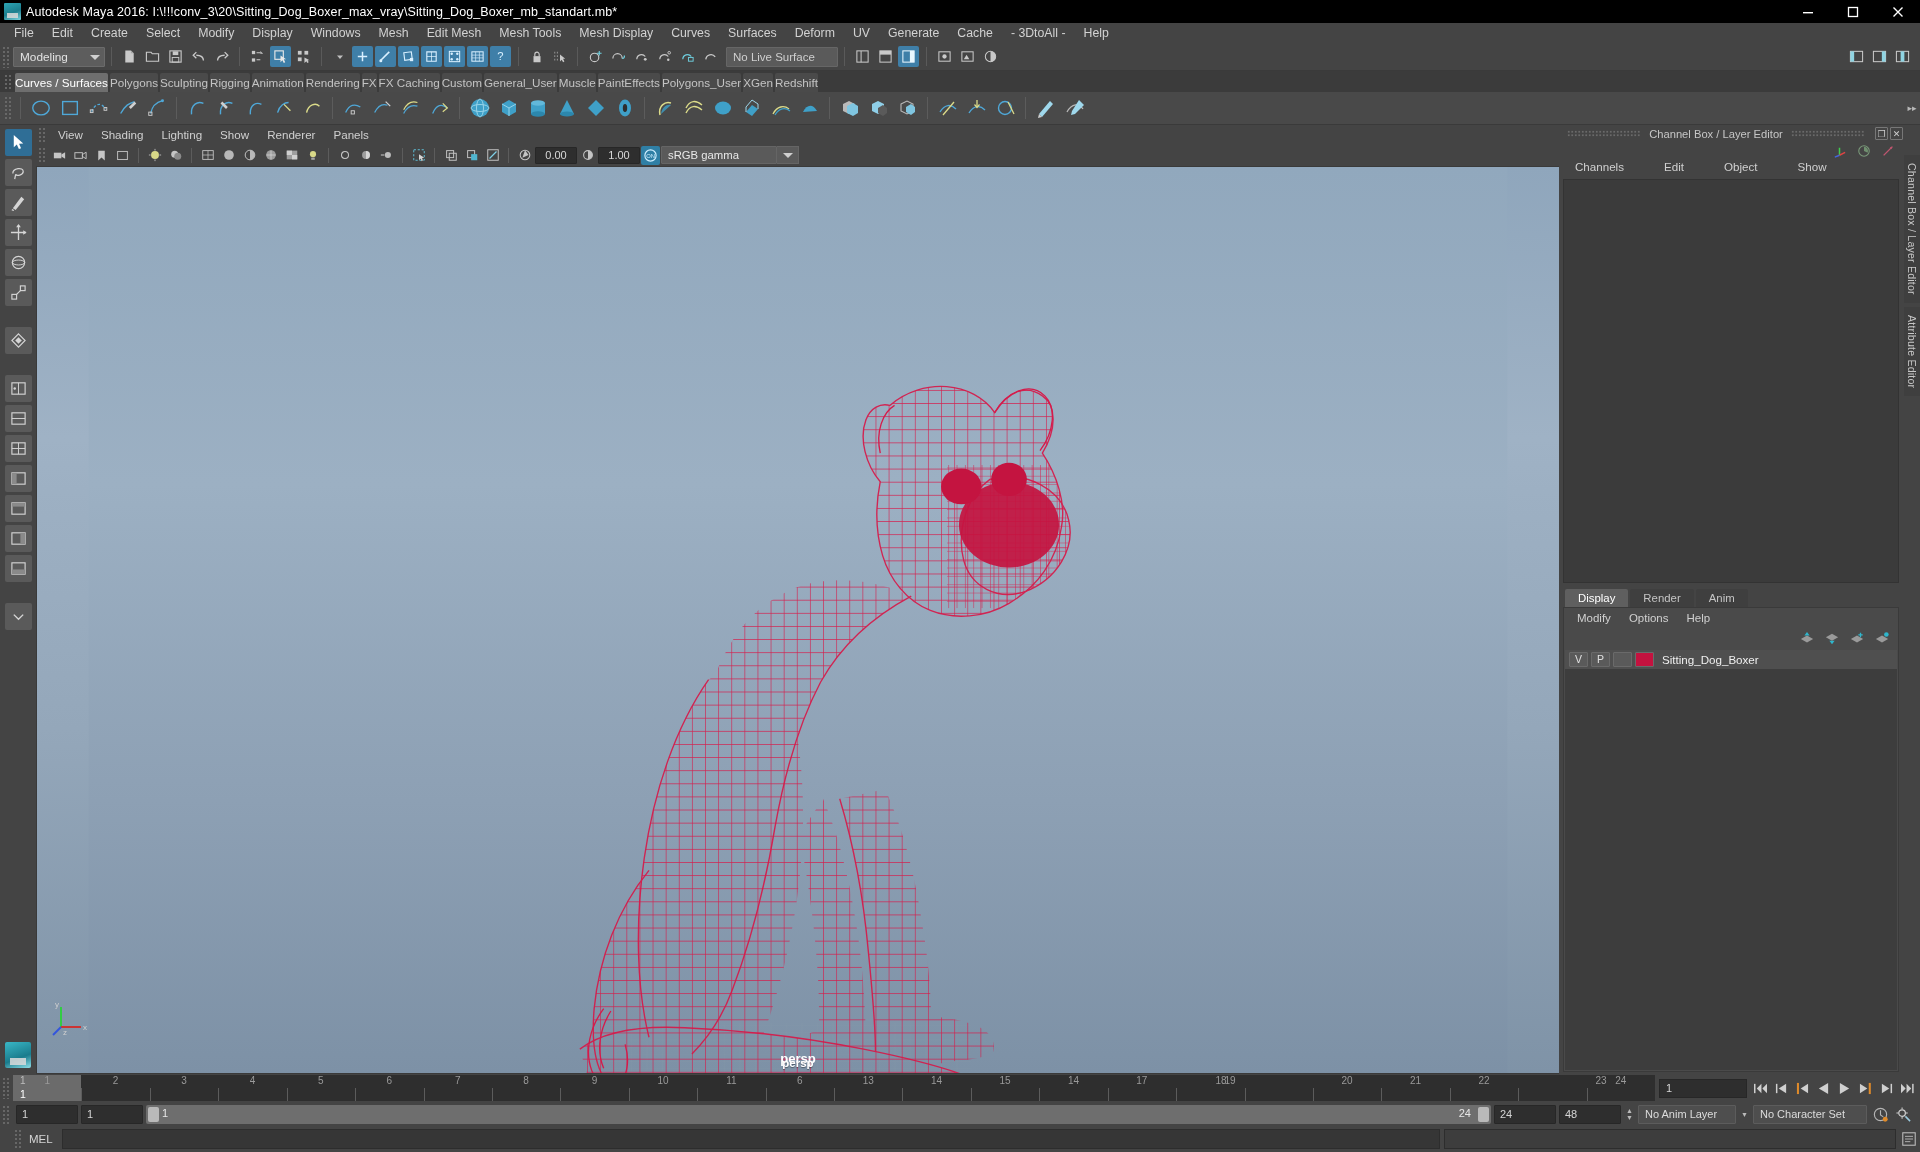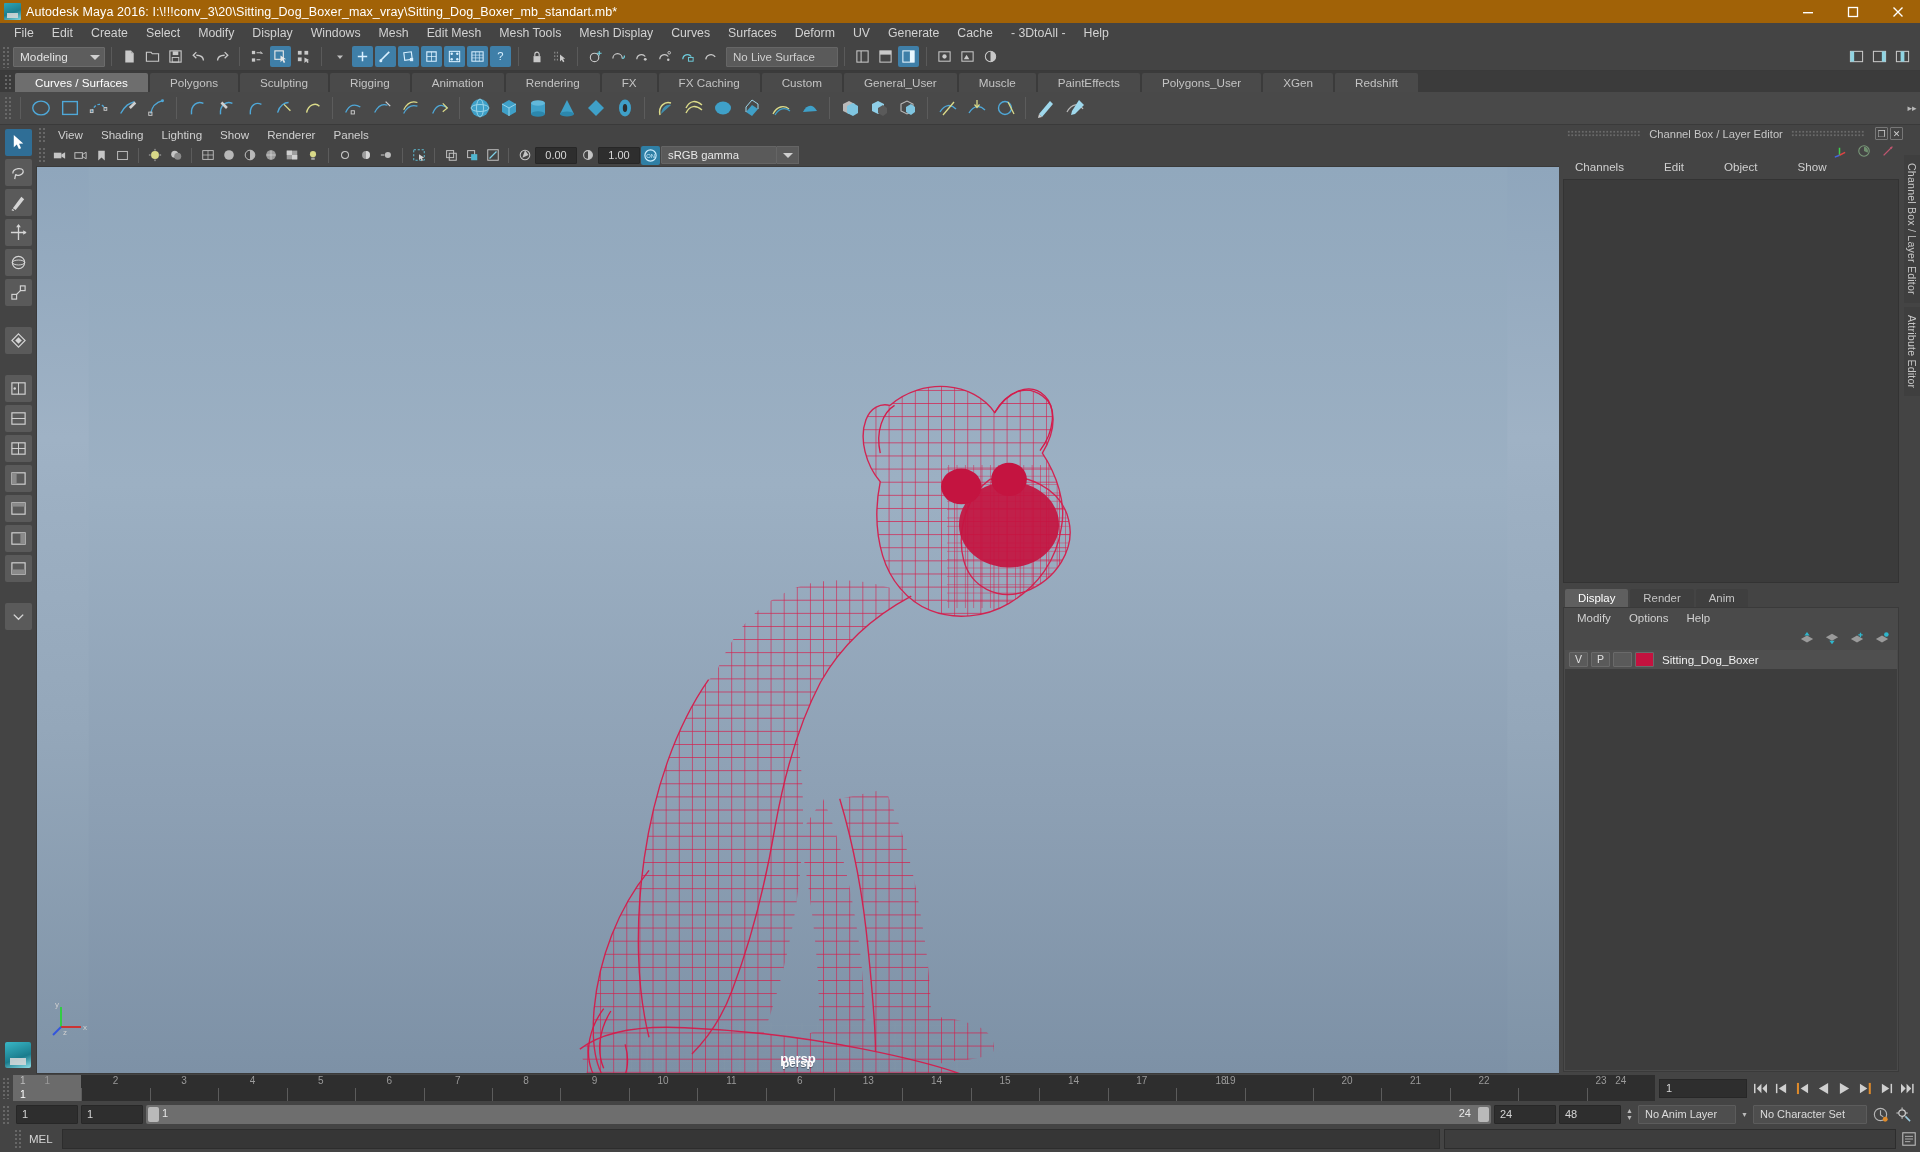--- a/index.html
+++ b/index.html
@@ -7,21 +7,21 @@
     width: 1920px; height: 1152px;
     background: #444444;
     font-family: "Liberation Sans", sans-serif;
     overflow: hidden;
     -webkit-font-smoothing: antialiased;
   }
   .app { width: 1920px; height: 1152px; display: flex; flex-direction: column; position: relative; }
 
   
   .titlebar {
-    height: 23px; background: #a16207; display: flex; align-items: center;
+    height: 23px; background: #000000; display: flex; align-items: center;
     color: #ffffff; font-size: 12.5px; flex: 0 0 23px; position: relative;
   }
   .title-logo {
     width: 17px; height: 17px; margin: 0 5px 0 4px; border-radius: 1px;
     background: linear-gradient(160deg,#2ea5b5 0%, #1c7e8e 55%, #7fd4de 100%);
     position: relative; flex: 0 0 17px;
   }
   .title-logo:after{
     content:""; position:absolute; left:3px; bottom:2px; width:11px; height:5px;
     background:#d9d9d9; opacity:.85;
@@ -75,21 +75,21 @@
   }
   .statusbar .spacer { flex: 1 1 auto; }
 
   
   .shelfbar {
     height: 21px; background: #3b3b3b; display: flex; align-items: flex-end;
     flex: 0 0 21px; padding-left: 4px;
   }
   .shelfbar .gripdots { height: 16px; align-self: center; }
   .shelf-tab {
-    height: 19px; line-height: 19px; padding: 0 20px; font-size: 11.7px;
+    height: 19px; line-height: 19px; padding: 0 0; font-size: 11.7px;
     color: #c3c3c3; background: #4a4a4a; margin-right: 2px; white-space: nowrap;
     border-top-left-radius: 2px; border-top-right-radius: 2px;
   }
   .shelf-tab.active { background: #6e6e6e; color: #ffffff; }
 
   
   .shelficons {
     height: 33px; background: #494949; display: flex; align-items: center;
     flex: 0 0 33px; padding-left: 4px; border-bottom: 1px solid #3a3a3a;
   }

